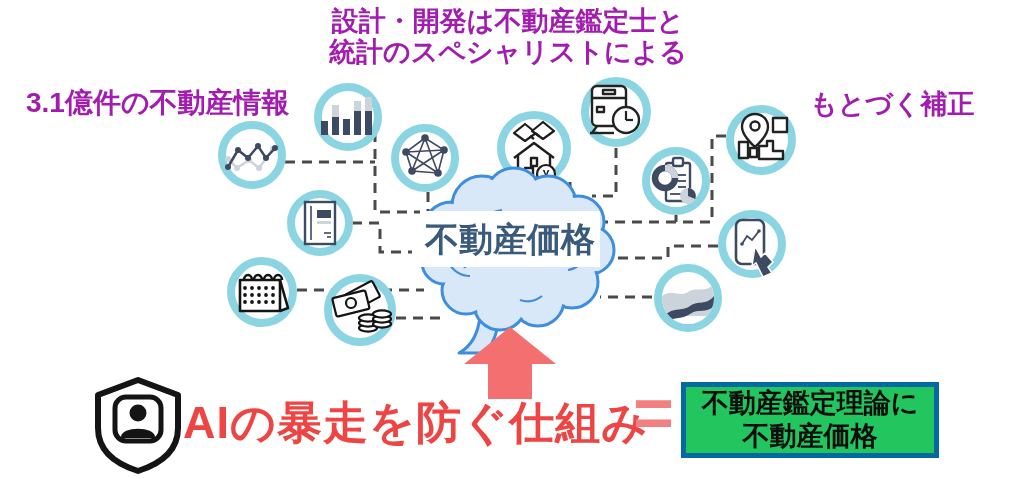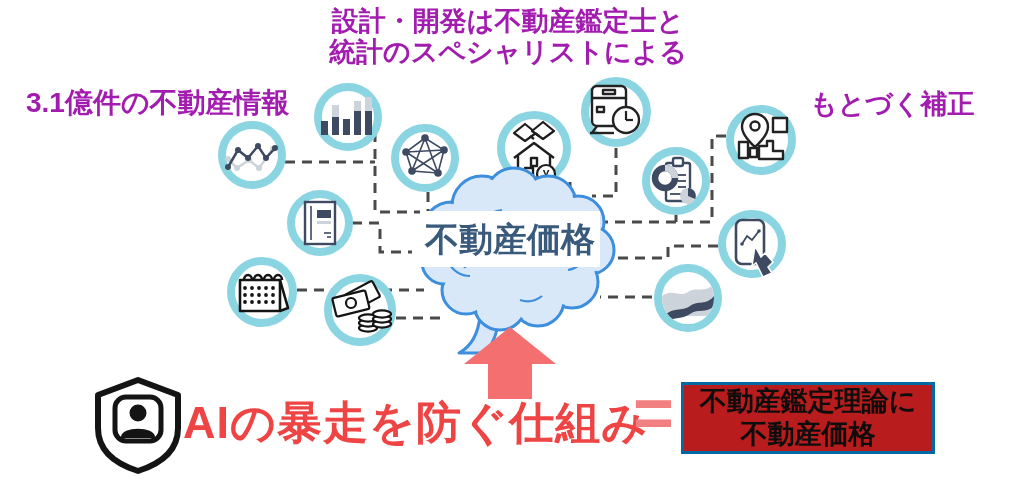--- a/index.html
+++ b/index.html
@@ -12,21 +12,21 @@
   .left-note{left:26px;top:84px;font-size:28px;text-align:center;}
   .right-note{left:810px;top:88px;font-size:27px;line-height:33px;text-align:left;}
   .brain-label{position:absolute;left:398px;top:211px;width:224px;text-align:center;
                font-size:34px;line-height:40px;font-weight:bold;color:#3A5A7C;}
   .brain-label span{background:#fff;padding:8px 5px;display:inline-block;}
   .bottom-title{position:absolute;left:183px;top:393px;font-size:45px;font-weight:600;
                 color:#ef4444;letter-spacing:1px;white-space:nowrap;}
   .equals{position:absolute;left:633px;top:378px;font-size:70px;font-weight:900;
           color:#F28080;line-height:70px;}
   .correction-box{position:absolute;left:681px;top:382px;width:248px;height:66px;
-                  border:3px solid #0369a1;background:#b91c1c;text-align:center;
+                  border:5px solid #0369a1;background:#22c55e;text-align:center;
                   font-size:27px;line-height:33px;font-weight:bold;color:#0d0d0d;
                   display:flex;flex-direction:column;justify-content:center;}
 </style>
 </head>
 <body>
 
 <div class="canvas">
 
 <svg width="1024" height="479" viewBox="0 0 1024 479">
 

